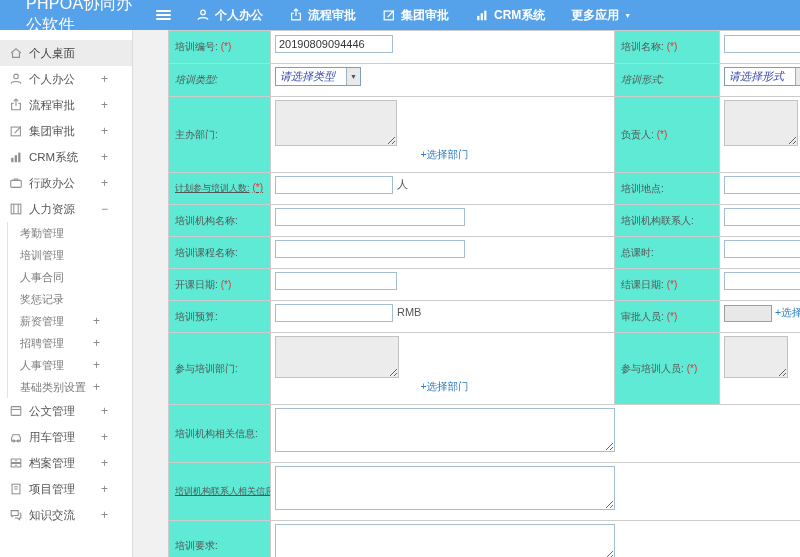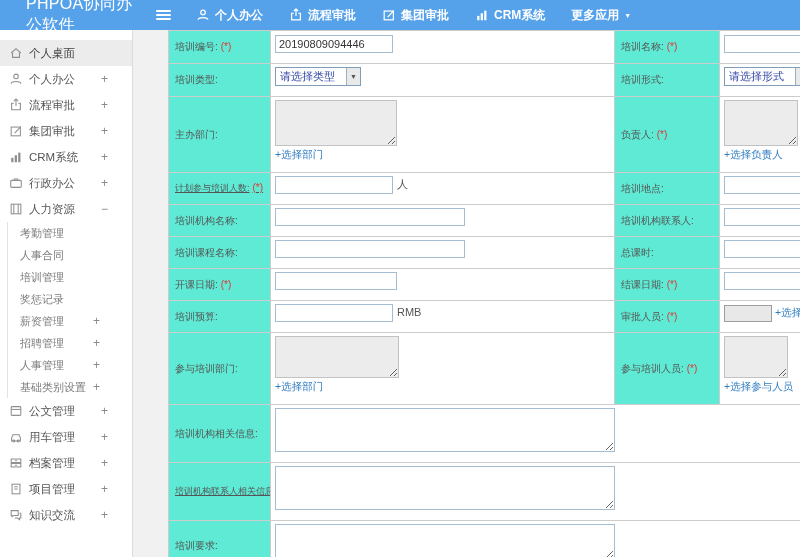--- a/index.html
+++ b/index.html
@@ -56,22 +56,22 @@
   .fake-select{ display:inline-flex; align-items:center; border:1px solid #7f9db9; background:#fff; height:19px; font-size:11px; color:#3347a8; padding-left:4px; cursor:pointer;gap:6px; }
   .fake-select .arr{ border-left:1px solid #9cb0c4; background:#e9e9e9; color:#555; font-size:7px; height:100%; display:flex; align-items:center; padding:0 3px; margin-left:5px; }
 
   textarea.pick{ background:#ececec; border:1px solid #c2c2c2; font-size:11px; display:block; color:#555; }
   .pk-l{ width:122px; height:46px; } .pk-r{ width:74px; height:46px; }
   .pk-l2{ width:124px; height:42px; } .pk-r2{ width:64px; height:42px; }
   textarea.info{ width:340px; height:44px; border:1px solid #a4bdd3; font-size:11px; color:#333; display:block; }
   textarea.info.short{ height:36px; }
   .gray-input{ width:48px; height:17px; background:#e8e8e8; border:1px solid #9e9e9e; vertical-align:middle; }
   a.plink{ color:#2f7cc0; font-size:10.5px; text-decoration:none; cursor:pointer; }
-  .link-row{ margin-top:2px; }
-  tr.r1 td{ height:33px; } tr.r2 td{ height:28px; } tr.r3 td{ height:64px; }
+  .link-row{ margin-top:2px;text-align:center; }
+  tr.r1 td{ height:33px; } tr.r2 td{ height:28px;font-style:italic; } tr.r3 td{ height:64px; }
   tr.r4 td,tr.r5 td,tr.r6 td,tr.r7 td,tr.r8 td{ height:28px; }
   tr.r9 td{ height:60px; } tr.r10 td{ height:56px; } tr.r11 td{ height:56px; }
   tr.r12 td{ height:46px; }
 
   svg.ic{ stroke:#8f8f8f; fill:none; stroke-width:1.2; }
   svg.icw{ stroke:#fff; fill:none; stroke-width:1.4; }
 </style>
 </head>
 <body>
 
@@ -188,24 +188,24 @@
         </svg>
       </span>
     <span class="s-label">人力资源</span>
     <span class="s-plus">−</span>
   </div>
   <div class="s-sub">
     <div class="s-sub-item">
         <span class="s-label">考勤管理</span>
       </div>
     <div class="s-sub-item">
+        <span class="s-label">培训管理</span>
+      </div>
+    <div class="s-sub-item">
         <span class="s-label">人事合同</span>
-      </div>
-    <div class="s-sub-item">
-        <span class="s-label">培训管理</span>
       </div>
     <div class="s-sub-item">
         <span class="s-label">奖惩记录</span>
       </div>
     <div class="s-sub-item">
         <span class="s-label">薪资管理</span>
         <span class="s-plus">+</span>
       </div>
     <div class="s-sub-item">
         <span class="s-label">招聘管理</span>

